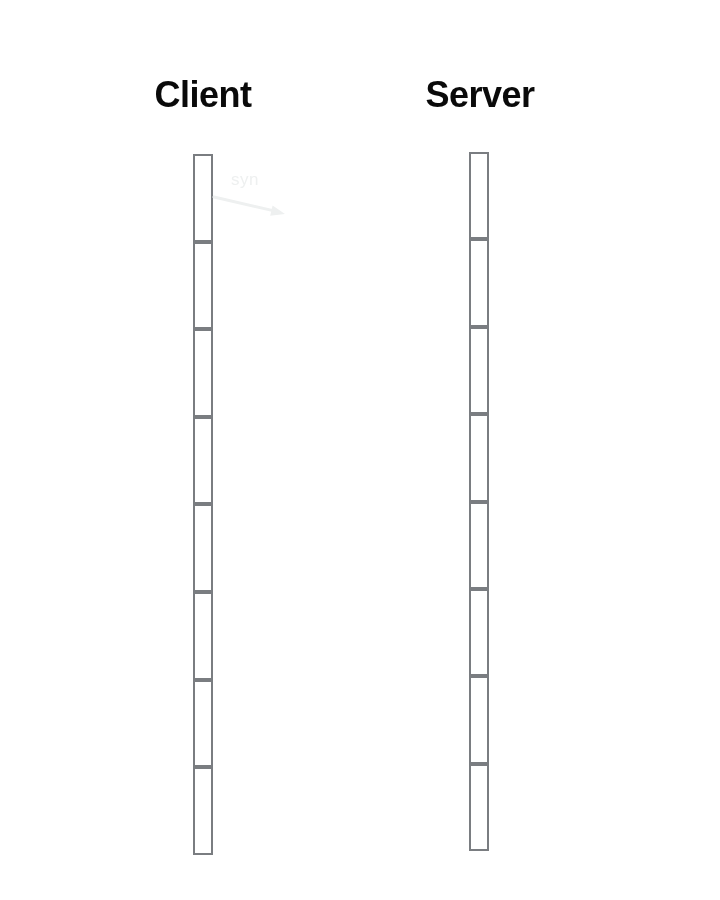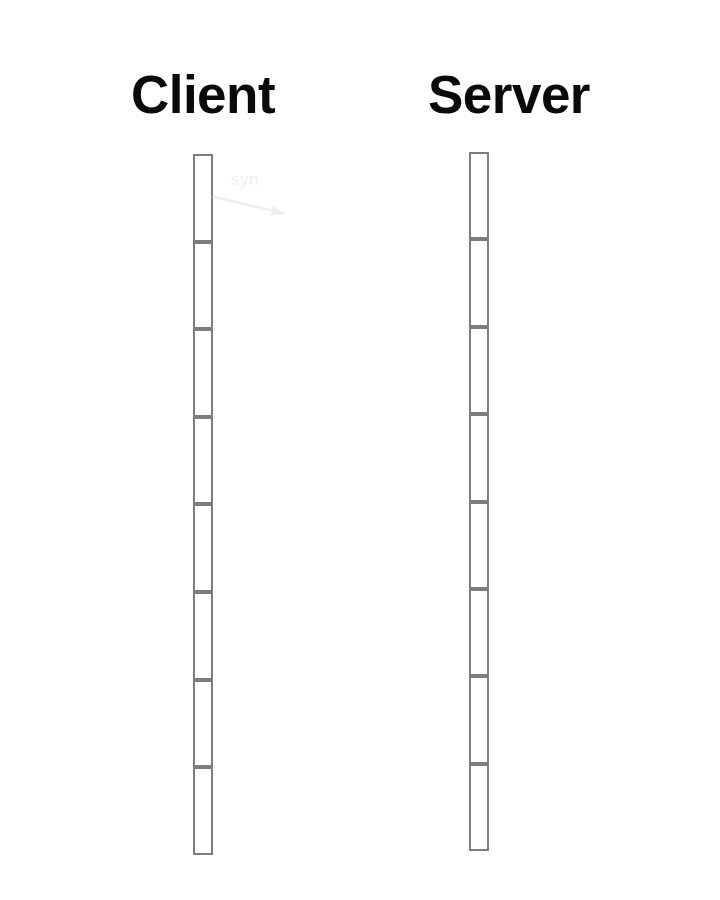--- a/index.html
+++ b/index.html
@@ -19,29 +19,29 @@
   .stage{
     position:relative;
     width:720px;height:900px;
     background:var(--bg);
   }
   .actor-title{
     position:absolute;
     top:67px;
     width:220px;
     text-align:center;
-    font-size:53px;
+    font-size:36px;
     font-weight:bold;
     letter-spacing:-0.5px;
     line-height:56px;
     color:var(--title-color);
     white-space:nowrap;
   }
   .title-client{left:93px;}
-  .title-server{left:370px;text-align:right;}
+  .title-server{left:370px;}
   .activation-bar{
     position:absolute;
     width:20px;
   }
   .segment{
     box-sizing:border-box;
     width:20px;
     border:2.5px solid var(--bar-border);
     background:var(--bar-fill);
   }

